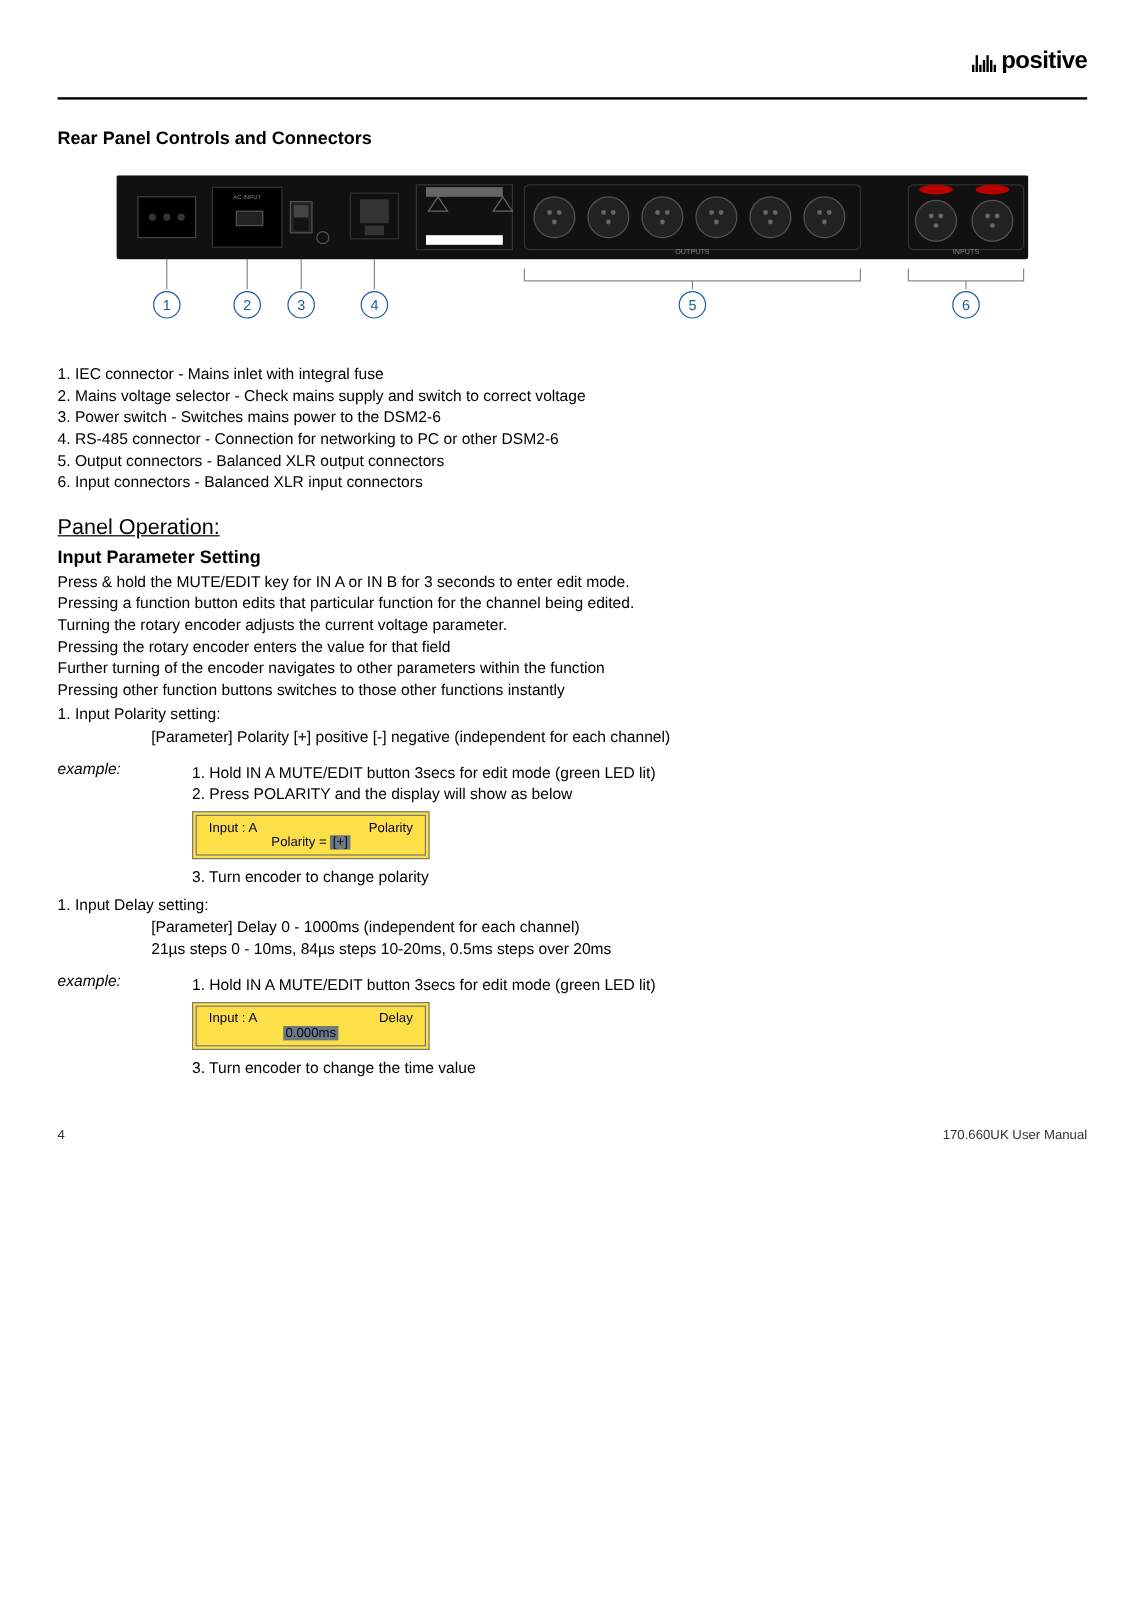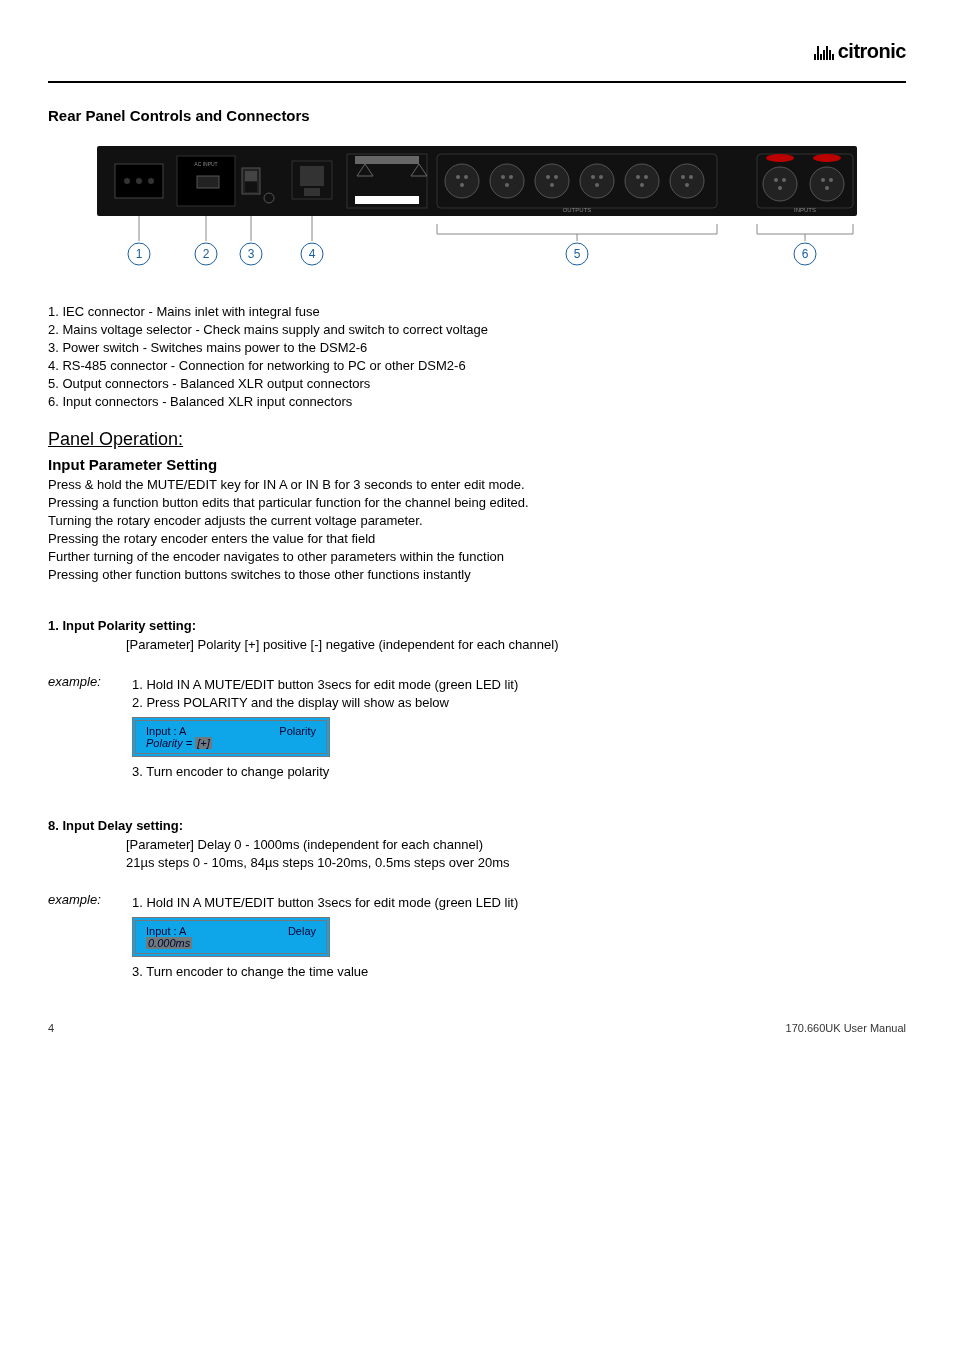--- a/index.html
+++ b/index.html
@@ -63,49 +63,49 @@
   h3.sub {
     font-size: 15px;
     font-weight: bold;
     margin: 6px 0 4px 0;
   }
   .para {
     margin: 3px 0;
     font-size: 13px;
   }
   .setting-hd {
-    font-weight: bold;
+    font-weight: normal;
     font-size: 13px;
-    margin: 36px 0 4px 0;
+    margin: 5px 0 4px 0;
   }
   .indent {
     margin-left: 78px;
   }
   .example-row {
     display: flex;
-    margin-top: 22px;
-    gap: 22px;
+    margin-top: 12px;
+    gap: 50px;
   }
   .example-label {
     font-style: italic;
     min-width: 62px;
   }
   .lcd {
     display: inline-block;
-    background: #0ea5e9;
+    background: #fde047;
     padding: 4px 10px;
     border: 4px double #777;
     font-size: 11px;
     color: #003;
     min-width: 170px;
     margin: 4px 0;
     font-family: Arial, sans-serif;
   }
   .lcd .line1 { display: flex; justify-content: space-between; }
-  .lcd .line2 { text-align: left; font-style: italic; }
+  .lcd .line2 { text-align: center; }
   .lcd .box { background: #6f7a7c; padding: 0 2px; }
   .footer {
     display: flex;
     justify-content: space-between;
     font-size: 11px;
     margin-top: 40px;
     color: #333;
   }
 </style>
 </head>
@@ -115,21 +115,21 @@
   <div class="brand">
     <span class="brand-bars">
       <span style="height:6px"></span>
         <span style="height:14px"></span>
         <span style="height:6px"></span>
       <span style="height:10px"></span>
         <span style="height:14px"></span>
         <span style="height:10px"></span>
       <span style="height:6px"></span>
     </span>
-    <span>citronic</span>
+    <span>positive</span>
   </div>
 </div>
 
 <h2 class="section">Rear Panel Controls and Connectors</h2>
 
 <div class="panel-img">
   <svg width="760" height="130" viewBox="0 0 760 130">
 
     <rect x="0" y="0" width="760" height="70" fill="#111" rx="2"></rect>
 
@@ -267,21 +267,21 @@
         <span>Polarity</span>
       </div>
       <div class="line2">
         <span>Polarity = </span><span class="box">[+]</span>
       </div>
     </div>
     <div class="para">3. Turn encoder to change polarity</div>
   </div>
 </div>
 
-<div class="setting-hd">8. Input Delay setting:</div>
+<div class="setting-hd">1. Input Delay setting:</div>
 <div class="indent para">[Parameter] Delay 0 - 1000ms (independent for each channel)</div>
 <div class="indent para">21µs steps 0 - 10ms, 84µs steps 10-20ms, 0.5ms steps over 20ms</div>
 
 <div class="example-row">
   <div class="example-label">example:</div>
   <div>
     <div class="para">1. Hold IN A MUTE/EDIT button 3secs for edit mode (green LED lit)</div>
     <div class="lcd">
       <div class="line1">
         <span>Input : A</span>

